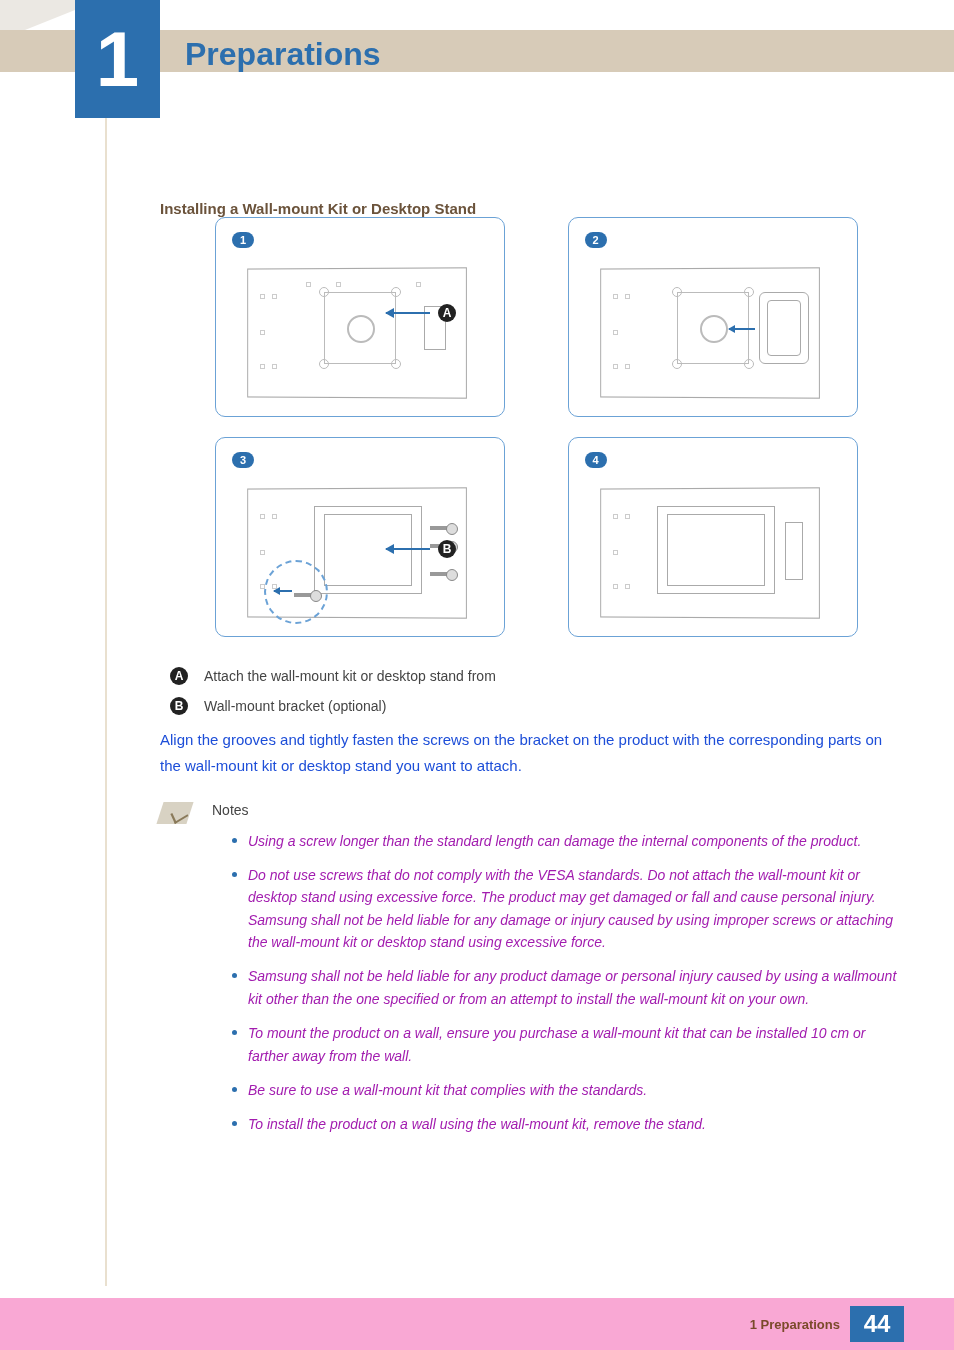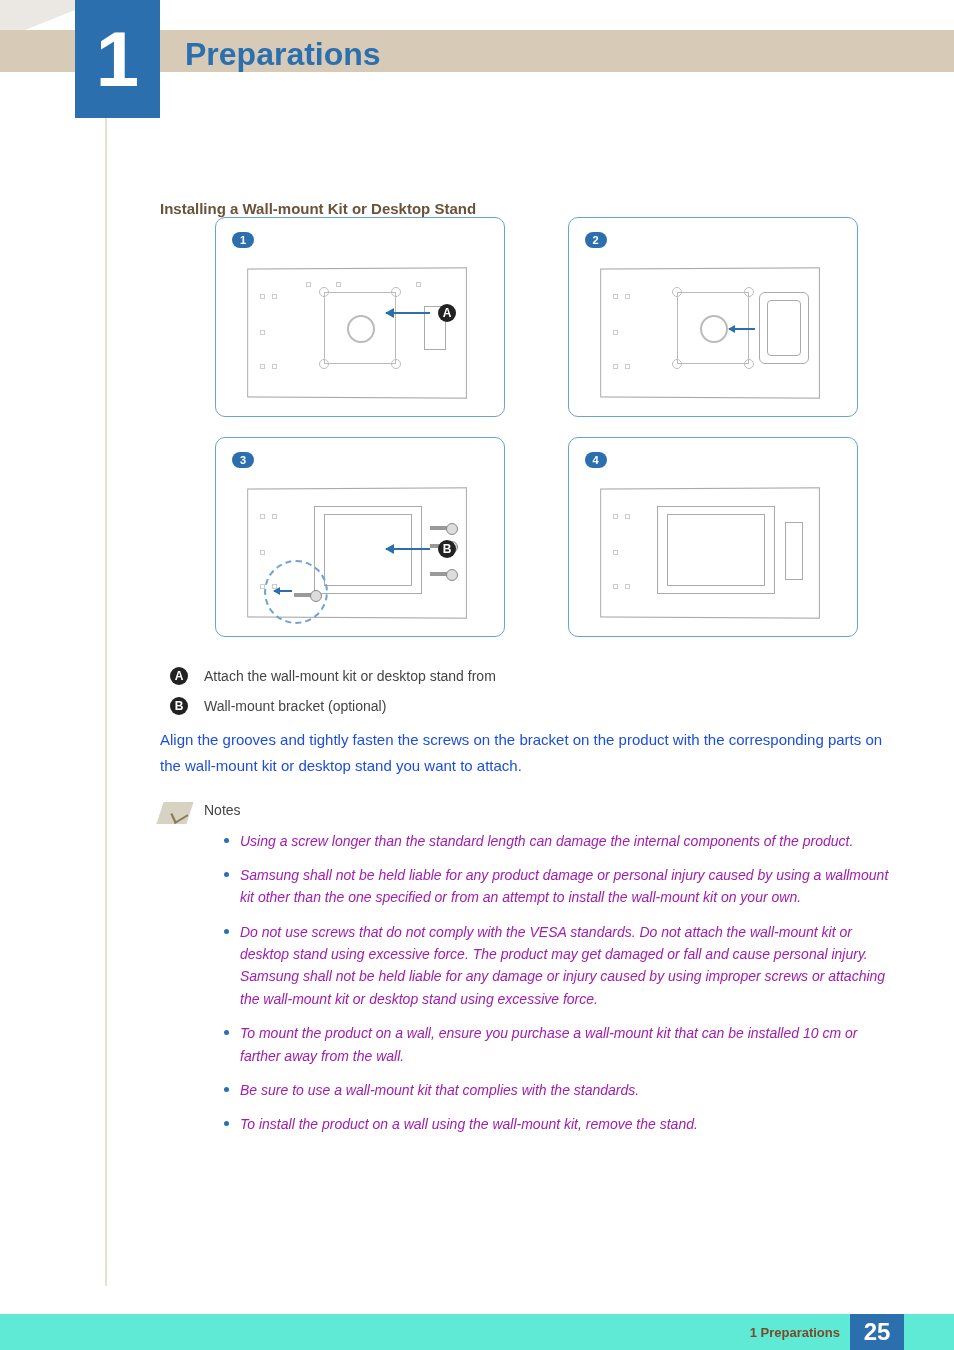--- a/index.html
+++ b/index.html
@@ -201,21 +201,21 @@
   }
   .body-text {
     font-size: 15px;
     line-height: 1.75;
     color: #1d4ed8;
     margin-top: 10px;
     margin-bottom: 22px;
   }
   .notes-block {
     display: flex;
-    gap: 8px;
+    gap: 16px;
   }
   .notes-icon-wrap {
     width: 36px;
     flex-shrink: 0;
   }
   .notes-icon {
     width: 30px; height: 22px;
     background: #d8d2c3;
     position: relative;
     transform: skewX(-18deg);
@@ -252,22 +252,22 @@
     position: absolute;
     left: 0; top: 8px;
     width: 5px; height: 5px;
     background: #2c6fae;
     border-radius: 50%;
   }
   
   .footer {
     position: absolute;
     left: 0; right: 0; bottom: 0;
-    height: 36px;
-    background: #5eead4;
+    height: 52px;
+    background: #f9a8d4;
     display: flex;
     align-items: center;
     justify-content: flex-end;
     padding-right: 0;
   }
   .footer .label {
     font-size: 13px;
     font-weight: bold;
     color: #7a4a2a;
     margin-right: 10px;
@@ -406,27 +406,27 @@
   <div class="body-text">Align the grooves and tightly fasten the screws on the bracket on the product with the corresponding parts on the wall-mount kit or desktop stand you want to attach.</div>
 
   <div class="notes-block">
     <div class="notes-icon-wrap">
       <div class="notes-icon"></div>
     </div>
     <div style="flex:1">
       <div class="notes-title">Notes</div>
       <ul class="notes-list">
         <li>Using a screw longer than the standard length can damage the internal components of the product.</li>
+        <li>Do not use screws that do not comply with the VESA standards. Do not attach the wall-mount kit or desktop stand using excessive force. The product may get damaged or fall and cause personal injury. Samsung shall not be held liable for any damage or injury caused by using improper screws or attaching the wall-mount kit or desktop stand using excessive force.</li>
         <li>Samsung shall not be held liable for any product damage or personal injury caused by using a wallmount kit other than the one specified or from an attempt to install the wall-mount kit on your own.</li>
-        <li>Do not use screws that do not comply with the VESA standards. Do not attach the wall-mount kit or desktop stand using excessive force. The product may get damaged or fall and cause personal injury. Samsung shall not be held liable for any damage or injury caused by using improper screws or attaching the wall-mount kit or desktop stand using excessive force.</li>
         <li>To mount the product on a wall, ensure you purchase a wall-mount kit that can be installed 10 cm or farther away from the wall.</li>
         <li>Be sure to use a wall-mount kit that complies with the standards.</li>
         <li>To install the product on a wall using the wall-mount kit, remove the stand.</li>
       </ul>
     </div>
   </div>
 
 </div>
 
 <div class="footer">
   <span class="label">1 Preparations</span>
-  <span class="pagebox">25</span>
+  <span class="pagebox">44</span>
 </div>
 
 </body></html>

